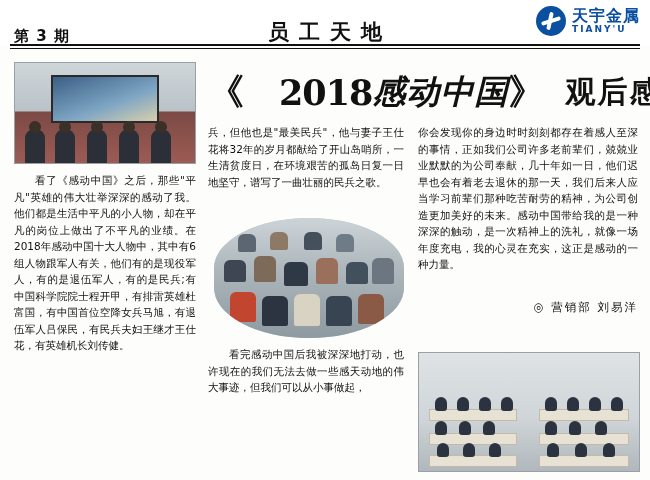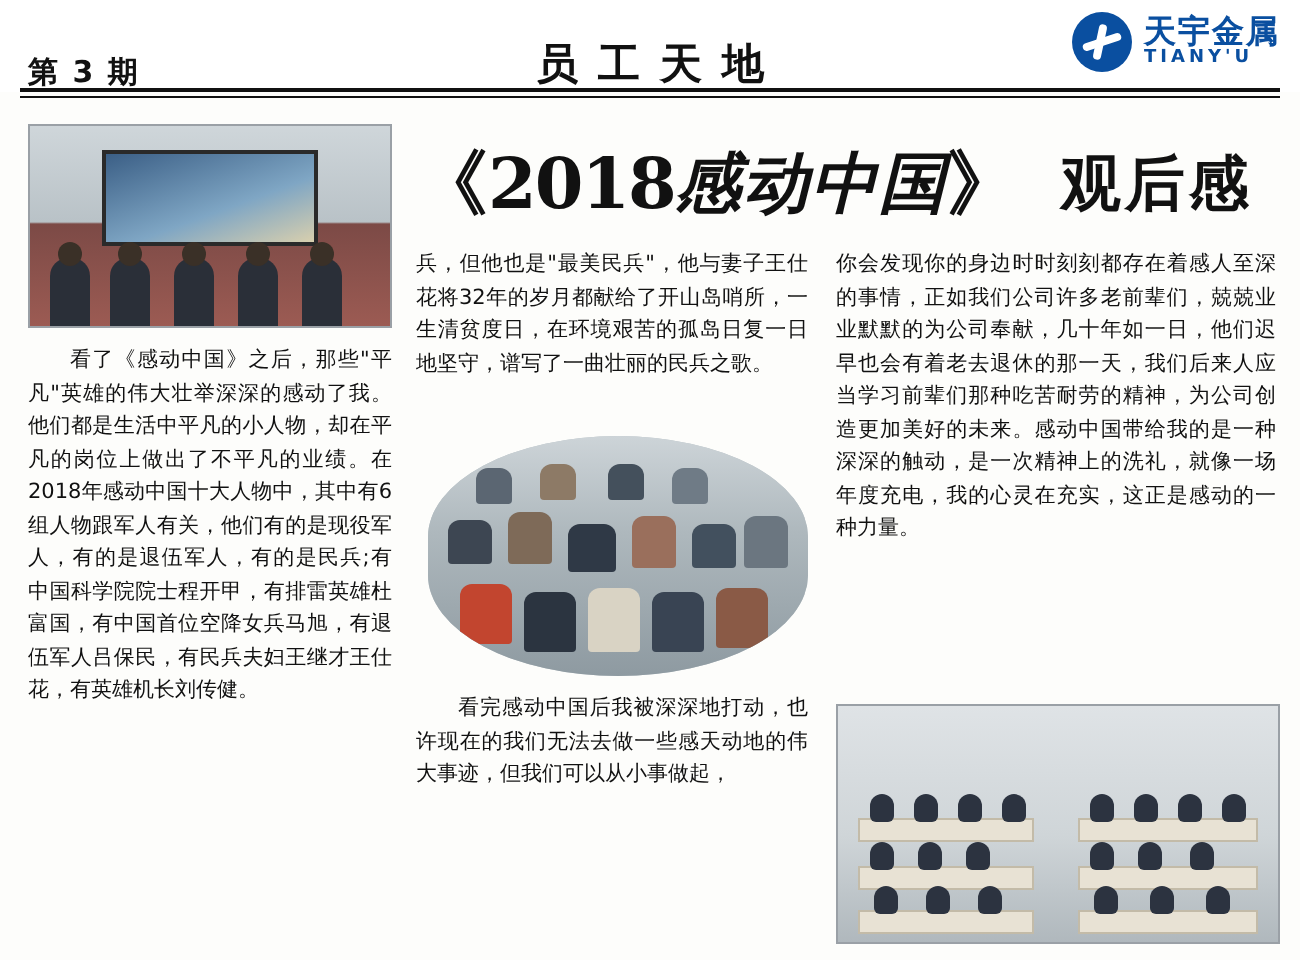--- a/index.html
+++ b/index.html
@@ -133,20 +133,21 @@
     font-size: 36px;
     color: #111;
     font-weight: bold;
   }
   .hl-year {
     font-family: "DejaVu Serif", serif;
     font-size: 35px;
     font-weight: bold;
     color: #111;
     letter-spacing: -1px;
+    margin-left: 35px;
   }
   .hl-cn {
     font-family: "DejaVu Serif", serif;
     font-size: 33px;
     font-weight: bold;
     font-style: italic;
     color: #111;
     letter-spacing: 1px;
   }
   .hl-tail {
@@ -351,20 +352,21 @@
   </div>
 
   <div class="col col-2b">
     <p class="indent">看完感动中国后我被深深地打动，也许现在的我们无法去做一些感天动地的伟大事迹，但我们可以从小事做起，</p>
   </div>
 
   <div class="col col-3">
     <p>你会发现你的身边时时刻刻都存在着感人至深的事情，正如我们公司许多老前辈们，兢兢业业默默的为公司奉献，几十年如一日，他们迟早也会有着老去退休的那一天，我们后来人应当学习前辈们那种吃苦耐劳的精神，为公司创造更加美好的未来。感动中国带给我的是一种深深的触动，是一次精神上的洗礼，就像一场年度充电，我的心灵在充实，这正是感动的一种力量。</p>
   </div>
 
+  <div class="byline">◎ 营销部  刘易洋</div>
 
   <div class="photo photo-3">
     <div class="p3-bg"></div>
     <div class="desk" style="left:10px;  top:56px; width:86px; height:10px;"></div>
     <div class="desk" style="left:120px; top:56px; width:88px; height:10px;"></div>
     <div class="desk" style="left:10px;  top:80px; width:86px; height:10px;"></div>
     <div class="desk" style="left:120px; top:80px; width:88px; height:10px;"></div>
     <div class="desk" style="left:10px;  top:102px; width:86px; height:10px;"></div>
     <div class="desk" style="left:120px; top:102px; width:88px; height:10px;"></div>
     <div class="stud" style="left:16px;  top:44px;"></div>

